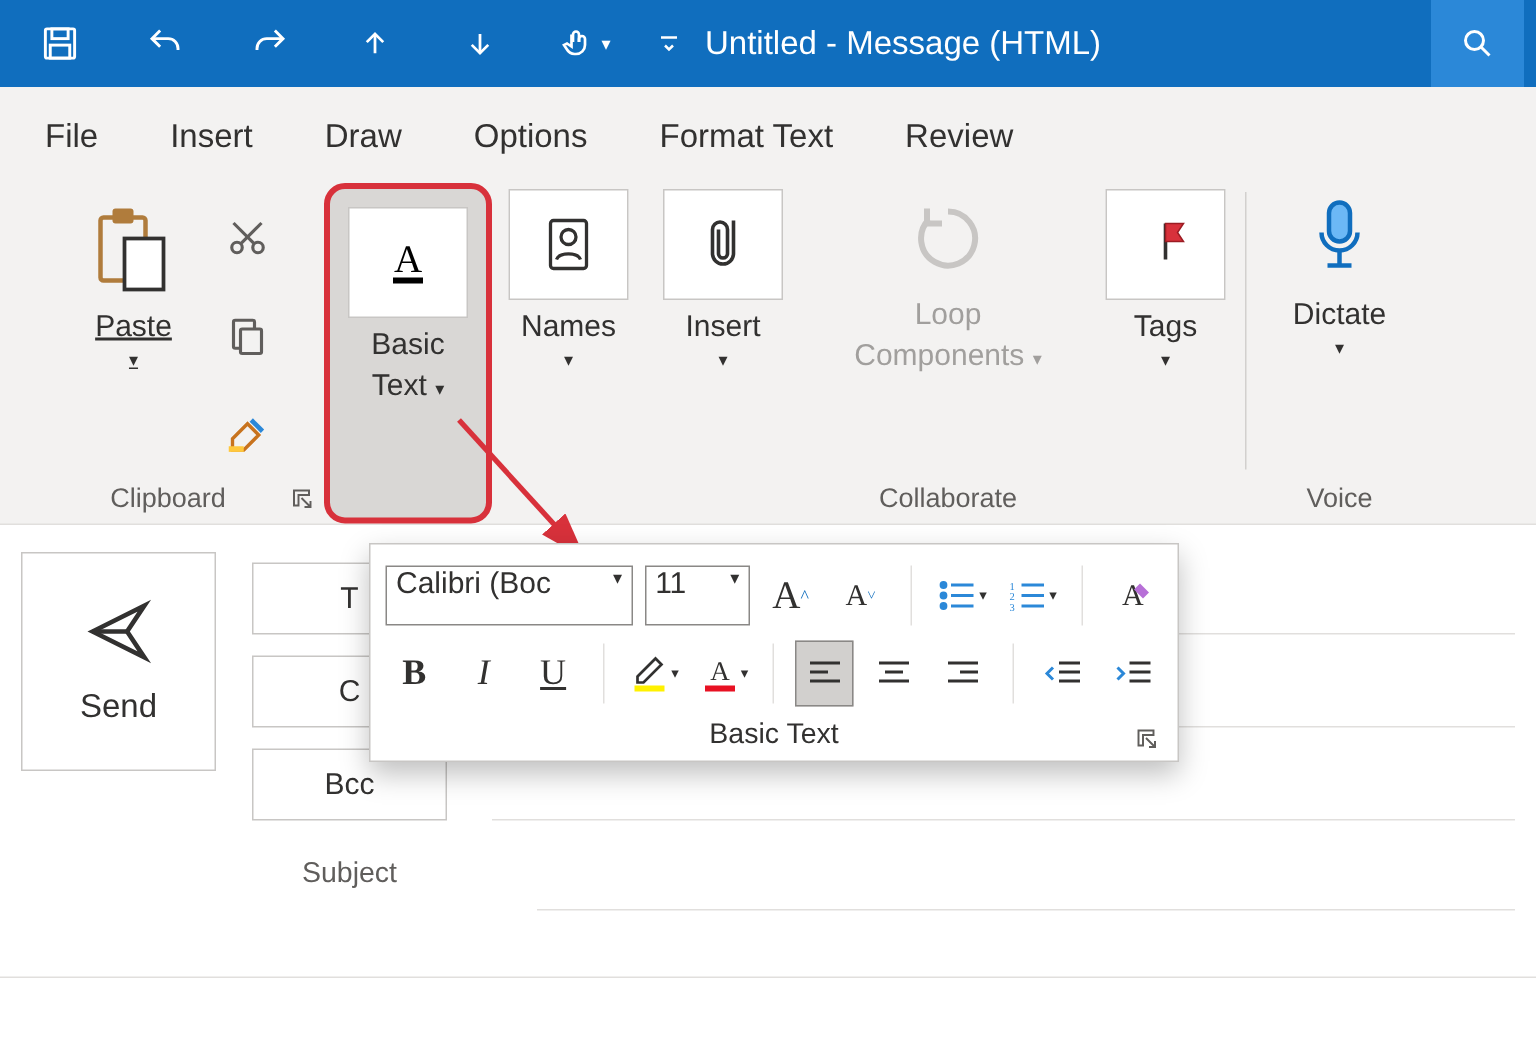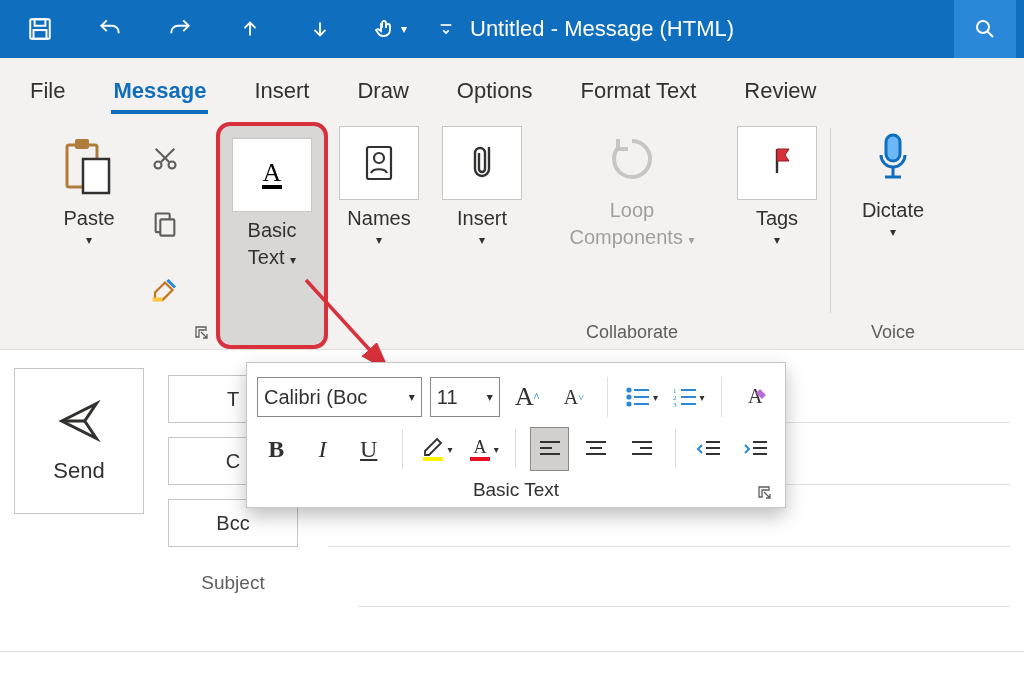--- a/index.html
+++ b/index.html
@@ -129,20 +129,21 @@
     width: 16px;
     height: 16px;
   }
 
   
   .clipboard-body {
     display: flex;
     align-items: flex-start;
     gap: 10px;
     padding-top: 8px;
+    text-decoration: underline;
   }
   .big-btn {
     display: flex;
     flex-direction: column;
     align-items: center;
     gap: 6px;
     padding: 4px 8px;
     min-width: 90px;
   }
   .big-btn .icon-box {
@@ -274,21 +275,20 @@
   .fp-sep {
     width: 1px;
     align-self: stretch;
     background: #E1DFDD;
     margin: 4px 6px;
   }
   .combo {
     height: 40px;
     border: 1px solid #8A8886;
     display: flex;
-    align-items: center;
     padding: 0 6px;
     font-size: 20px;
     gap: 6px;
     background: #fff;
   }
   .combo.font { width: 170px; }
   .combo.size { width: 72px; }
   .fmt-btn {
     width: 40px;
     height: 44px;
@@ -373,21 +373,20 @@
   <div class="search-box">
     <svg width="24" height="24" viewBox="0 0 24 24" fill="none" stroke="#fff" stroke-width="2">
         <circle cx="10" cy="10" r="6"></circle>
         <path d="M20 20l-5.5-5.5"></path>
       </svg>
   </div>
 </div>
 
 <div class="tabs">
   <div class="tab">File</div>
-  <div class="tab active">Message</div>
   <div class="tab">Insert</div>
   <div class="tab">Draw</div>
   <div class="tab">Options</div>
   <div class="tab">Format Text</div>
   <div class="tab">Review</div>
 </div>
 
 <div class="ribbon">
 
   <div class="group" style="width:208px">
@@ -422,20 +421,21 @@
         </div>
         <div class="mini-btn">
           <svg width="30" height="30" viewBox="0 0 24 24">
               <path d="M4 14l8-8 6 6-8 8H4v-6z" fill="none" stroke="#C8731E" stroke-width="1.8"></path>
               <path d="M14 4l6 6" stroke="#2B88D8" stroke-width="2.5"></path>
               <rect x="2" y="18" width="8" height="3" fill="#FFC83D"></rect>
             </svg>
         </div>
       </div>
     </div>
+    <div class="group-label">Clipboard</div>
     <svg class="launcher" viewBox="0 0 16 16">
         <path d="M2 2h10v3H5v7H2z" fill="none" stroke="#605E5C" stroke-width="1.3"></path>
         <path d="M7 7l6 6M13 9v4H9" fill="none" stroke="#605E5C" stroke-width="1.3"></path>
       </svg>
   </div>
 
   <div class="group highlight-box" style="width:112px">
     <div class="big-btn" style="min-width:auto">
       <div class="icon-box">
         <svg width="40" height="40" viewBox="0 0 40 40">

